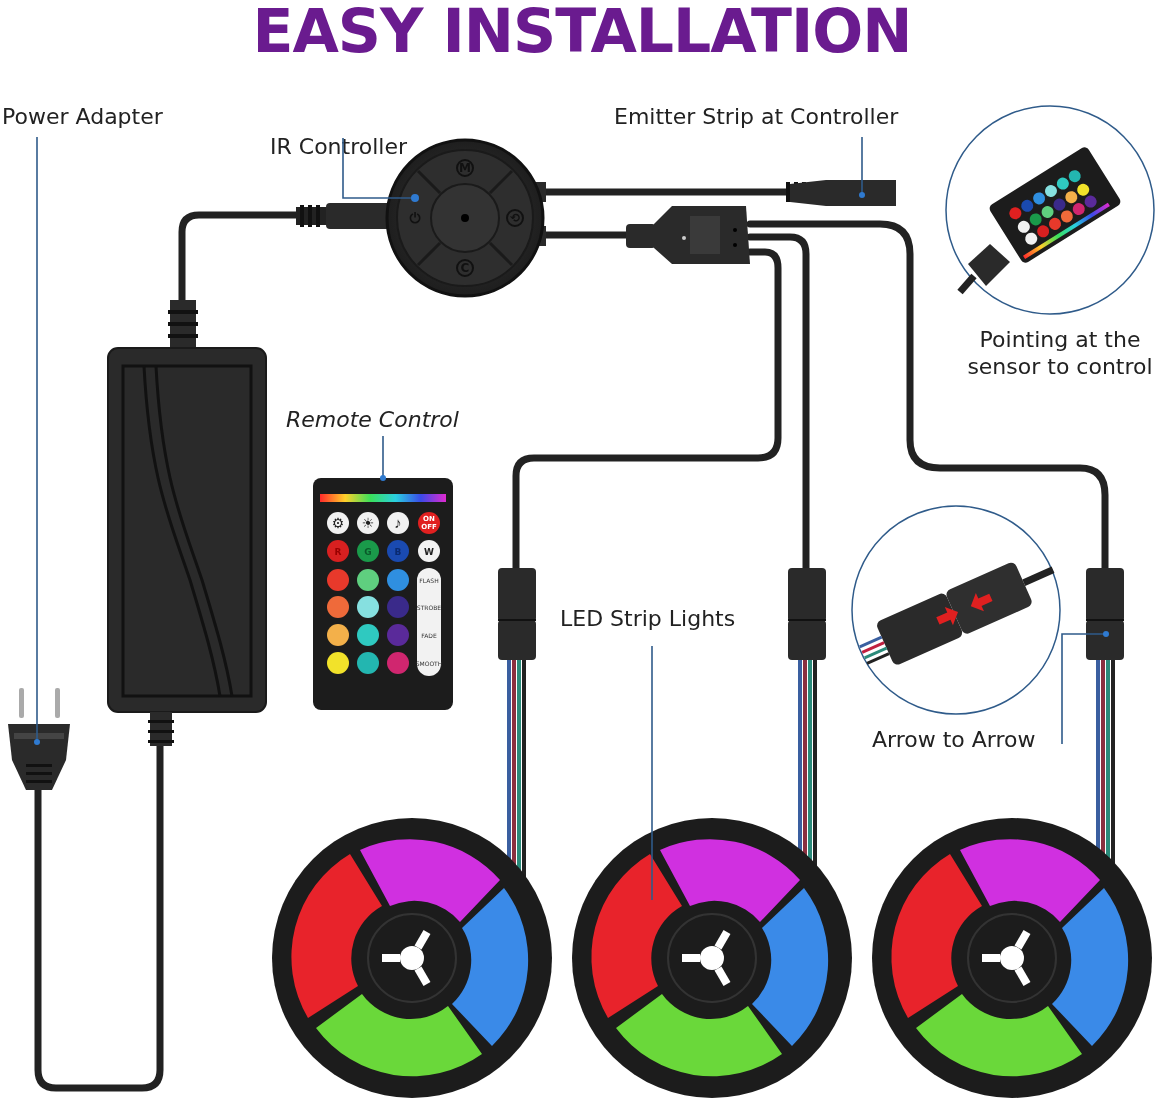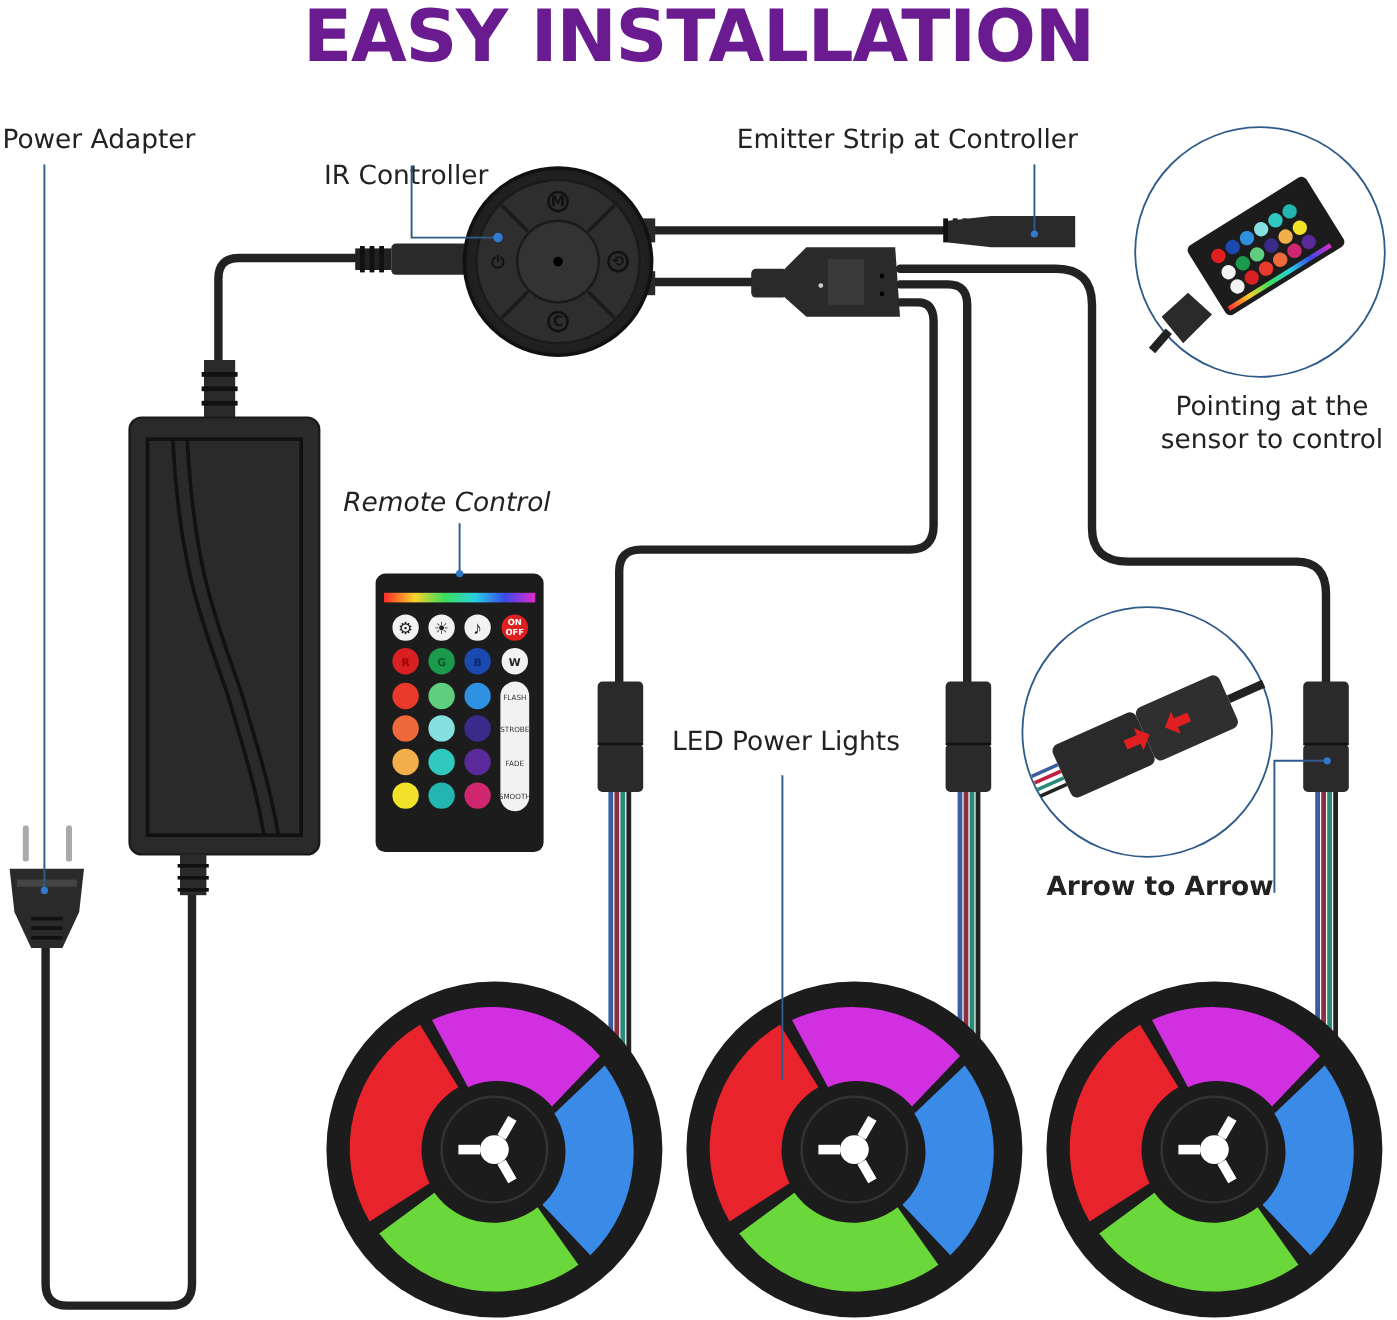--- a/index.html
+++ b/index.html
@@ -16,22 +16,22 @@
 <div class="title">EASY INSTALLATION</div>
 
 <div class="label" style="left:2px;top:104px;">Power Adapter</div>
 <div class="label" style="left:270px;top:104px;margin-top:30px;">IR Controller</div>
 <div class="label" style="left:614px;top:104px;">Emitter Strip at Controller</div>
 <div class="label center" style="left:950px;top:326px;width:220px;line-height:27px;">
   <div>Pointing at the</div>
   <div>sensor to control</div>
 </div>
 <div class="label" style="left:286px;top:407px;font-style:italic;">Remote Control</div>
-<div class="label" style="left:560px;top:606px;">LED Power Lights</div>
-<div class="label" style="left:872px;top:727px;font-weight:bold;">Arrow to Arrow</div>
+<div class="label" style="left:560px;top:606px;">LED Strip Lights</div>
+<div class="label" style="left:872px;top:727px;">Arrow to Arrow</div>
 
 <svg class="scene" width="1164" height="1100" viewBox="0 0 1164 1100">
   <defs>
     <radialGradient id="ringGrad" cx="50%" cy="50%" r="50%">
       <stop offset="0%" stop-color="#3a3a3a"></stop>
       <stop offset="100%" stop-color="#1e1e1e"></stop>
     </radialGradient>
     <linearGradient id="rainbow" x1="0" x2="1" y1="0" y2="0">
       <stop offset="0%" stop-color="#ff2a2a"></stop>
       <stop offset="20%" stop-color="#ffd02a"></stop>

